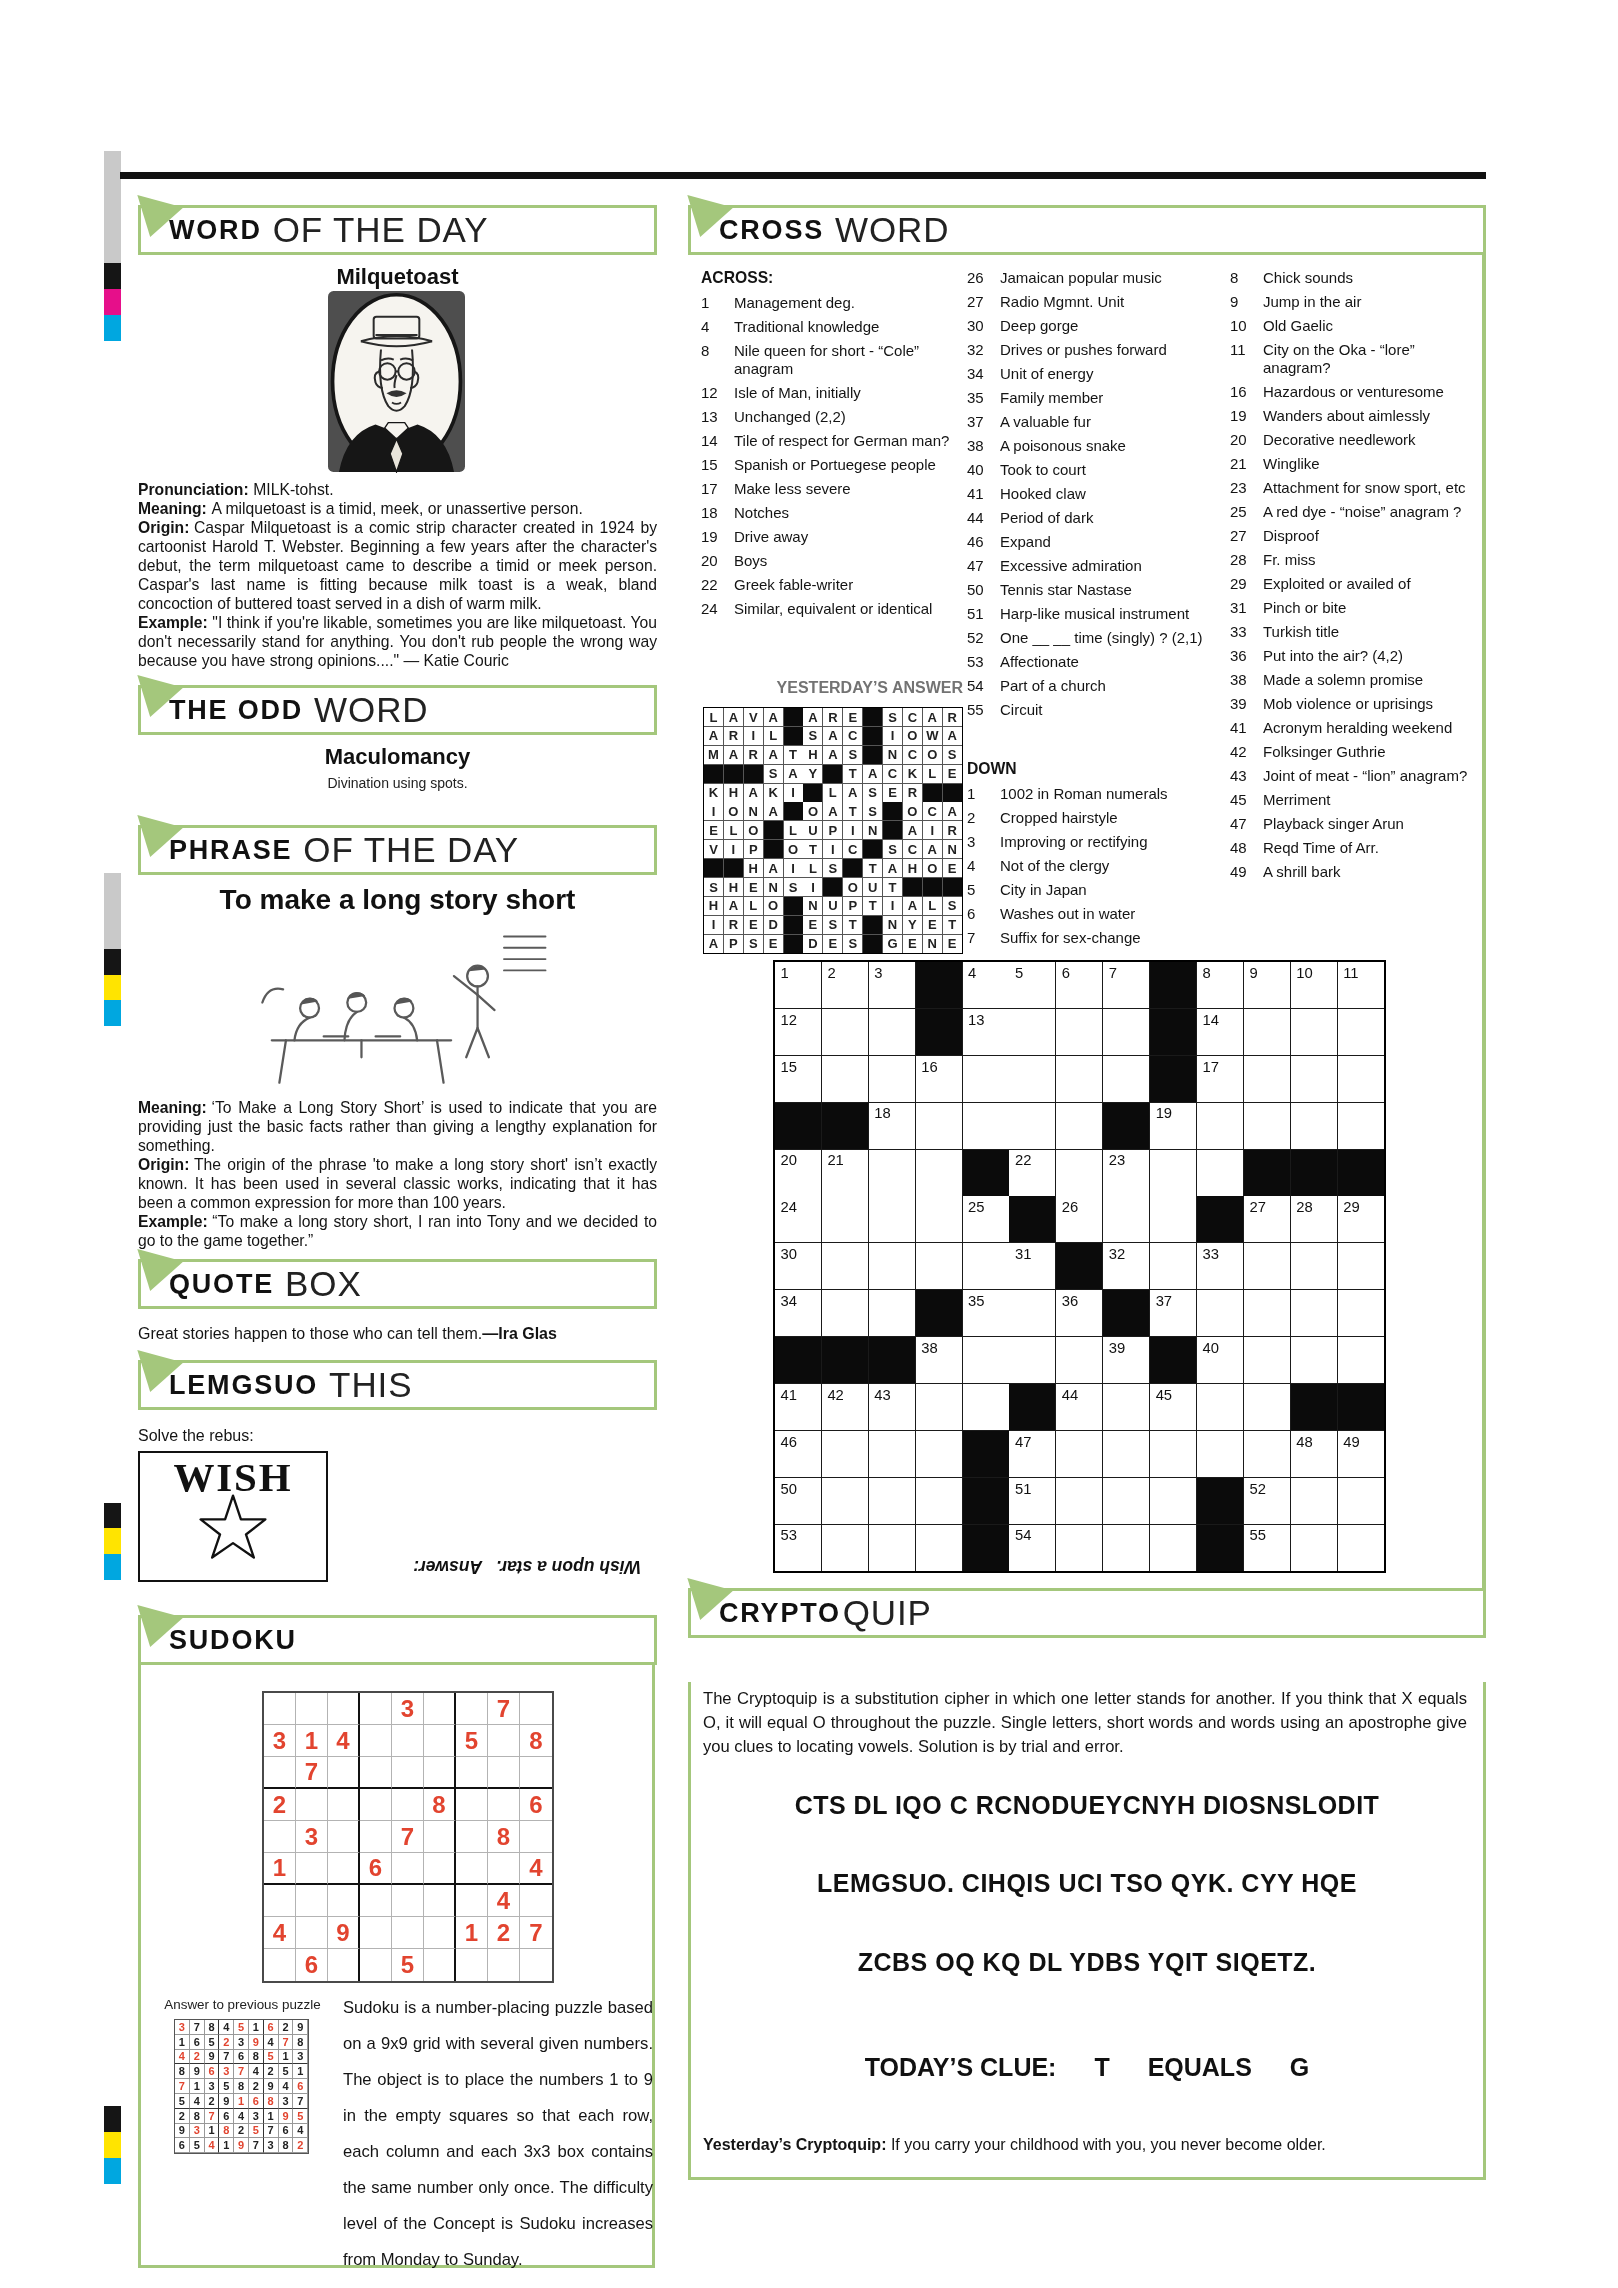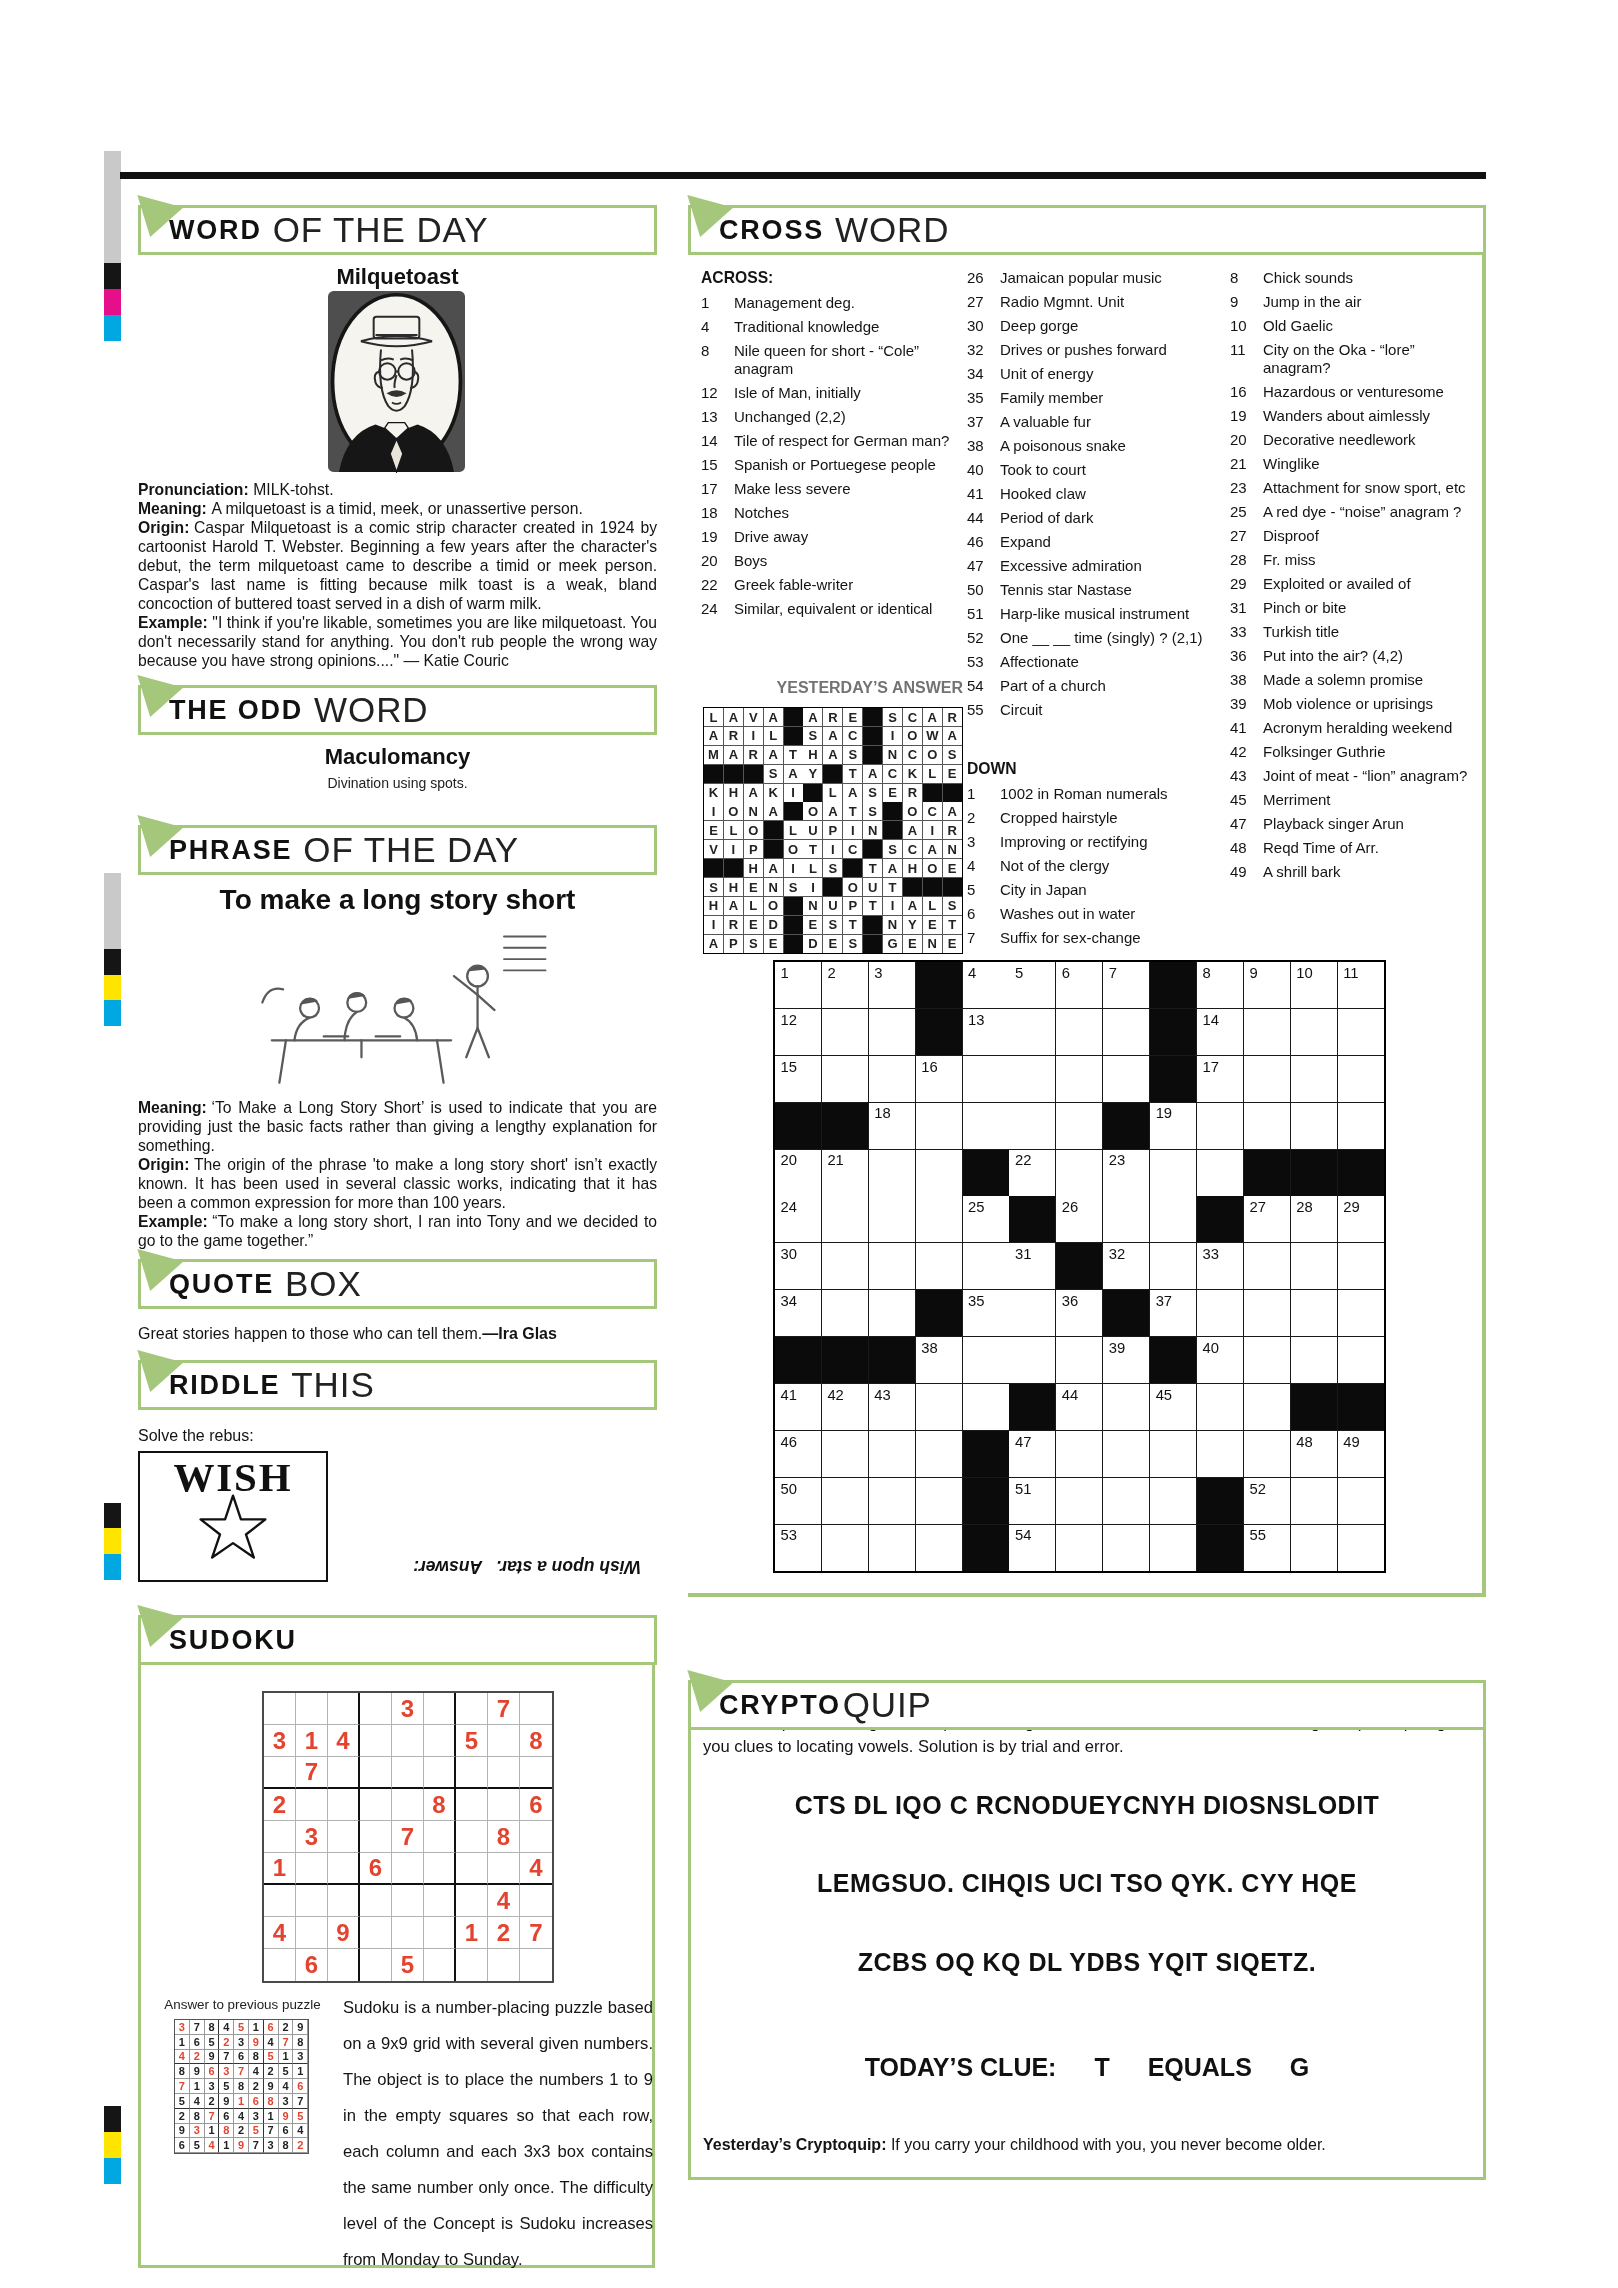--- a/index.html
+++ b/index.html
@@ -213,21 +213,21 @@
     <span class="tri"></span>
     <span class="hb">QUOTE</span>
     <span class="hl">BOX</span>
   </div>
   <div class="quoteline" style="left:138px;top:1325px;width:519px;">
     <span>Great stories happen to those who can tell them.</span><b>—Ira Glas</b>
   </div>
 
   <div class="secbox" style="left:138px;top:1360px;width:519px;height:50px;">
     <span class="tri"></span>
-    <span class="hb">RIDDLE</span>
+    <span class="hb">LEMGSUO</span>
     <span class="hl">THIS</span>
   </div>
   <div class="quoteline" style="left:138px;top:1427px;width:519px;">Solve the rebus:</div>
 
   <div class="rebusbox" style="left:138px;top:1451px;width:190px;height:131px;">
     <div class="rebusword">WISH</div>
     <svg viewBox="0 0 80 80" width="72" height="72" style="margin:-5.5px auto 0;">
       <polygon points="40,4 48.8,30.4 76,30.4 54.4,47.2 63.2,72.8 40,56.8 16.8,72.8 25.6,47.2 4,30.4 31.2,30.4" fill="#fff" stroke="#111" stroke-width="2.6" stroke-linejoin="round"></polygon>
     </svg>
   </div>
@@ -1033,21 +1033,21 @@
       <div class="xc">54</div>
       <div class="xc"></div>
       <div class="xc"></div>
       <div class="xc"></div>
       <div class="xc blk"></div>
       <div class="xc">55</div>
       <div class="xc"></div>
       <div class="xc"></div>
     </div>
 
-  <div class="secbox" style="left:688px;top:1680px;width:798px;height:50px;z-index:2;">
+  <div class="secbox" style="left:688px;top:1588px;width:798px;height:50px;z-index:2;">
     <span class="tri"></span>
     <span class="hb">CRYPTO</span>
     <span class="hl nogap">QUIP</span>
   </div>
   <div class="cryptobox" style="left:688px;top:1682px;width:798px;height:498px;">
     <div class="cintro" style="left:12px;top:5px;width:764px;">The Cryptoquip is a substitution cipher in which one letter stands for another. If you think that X equals O, it will equal O throughout the puzzle. Single letters, short words and words using an apostrophe give you clues to locating vowels. Solution is by trial and error.</div>
     <div class="cryline" style="top:109px;">CTS DL IQO C RCNODUEYCNYH DIOSNSLODIT</div>
     <div class="cryline" style="top:187px;">LEMGSUO. CIHQIS UCI TSO QYK. CYY HQE</div>
     <div class="cryline" style="top:266px;">ZCBS OQ KQ DL YDBS YQIT SIQETZ.</div>
     <div class="clueline" style="top:371px;">

